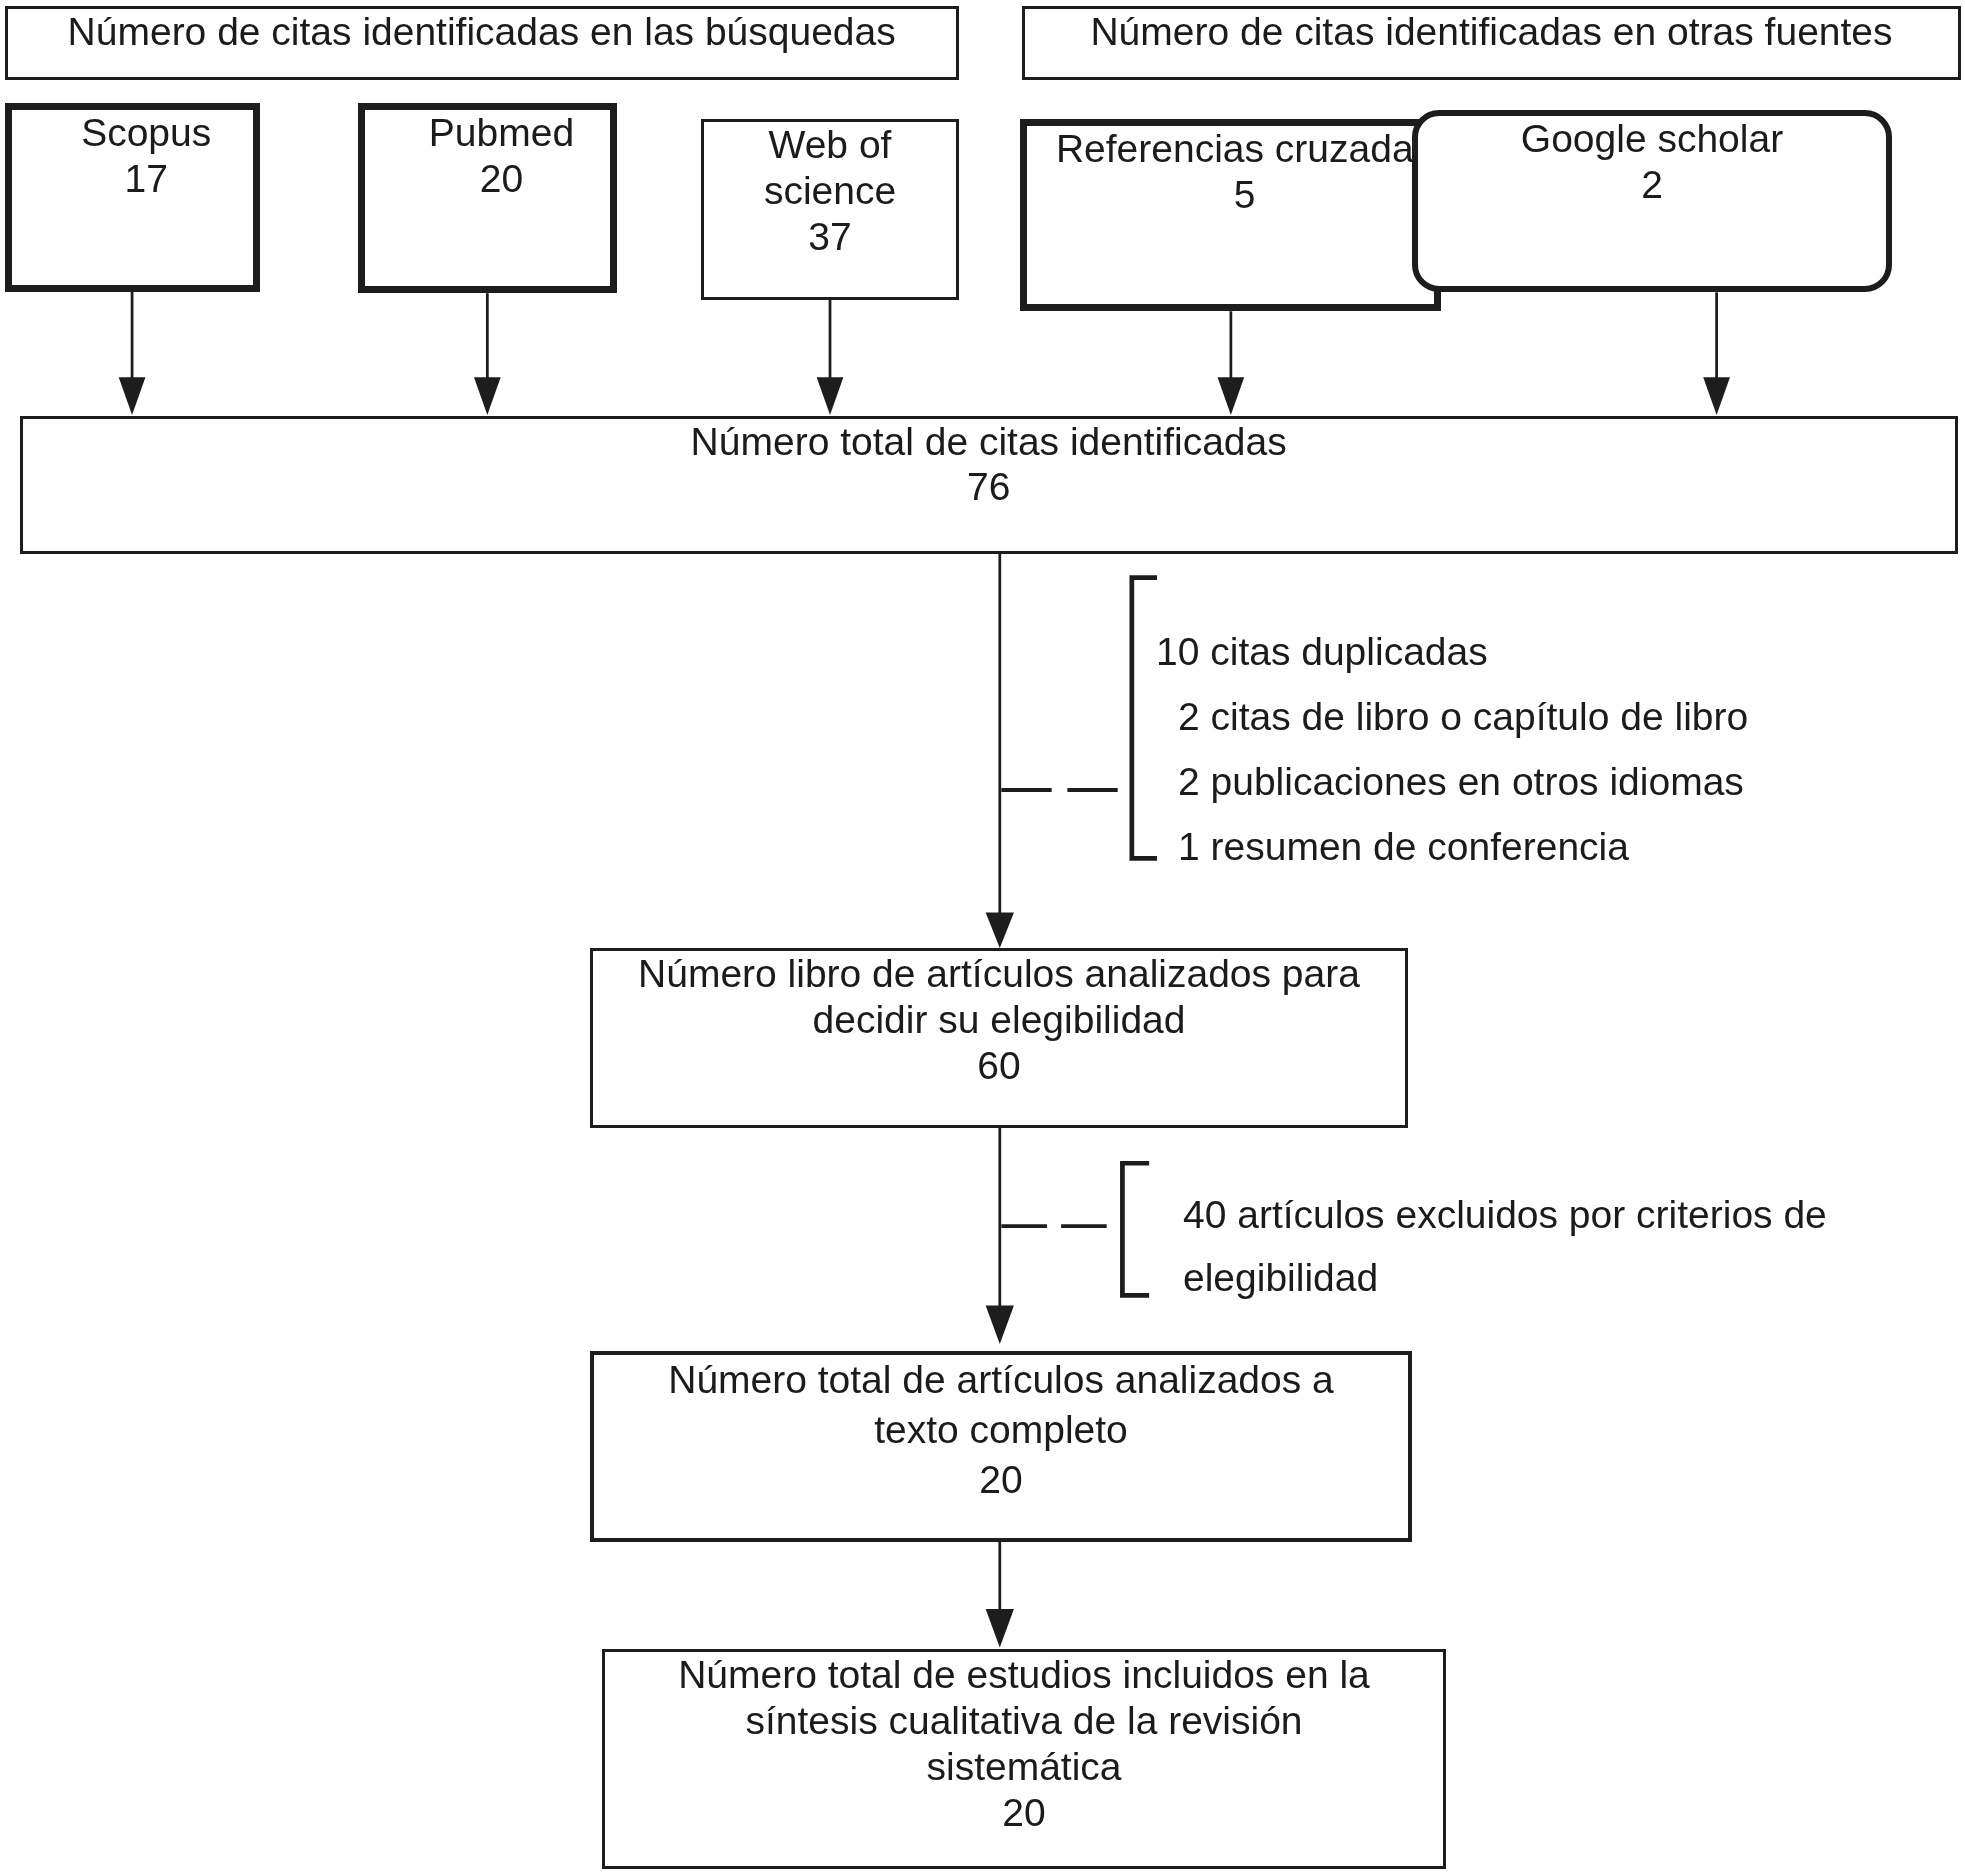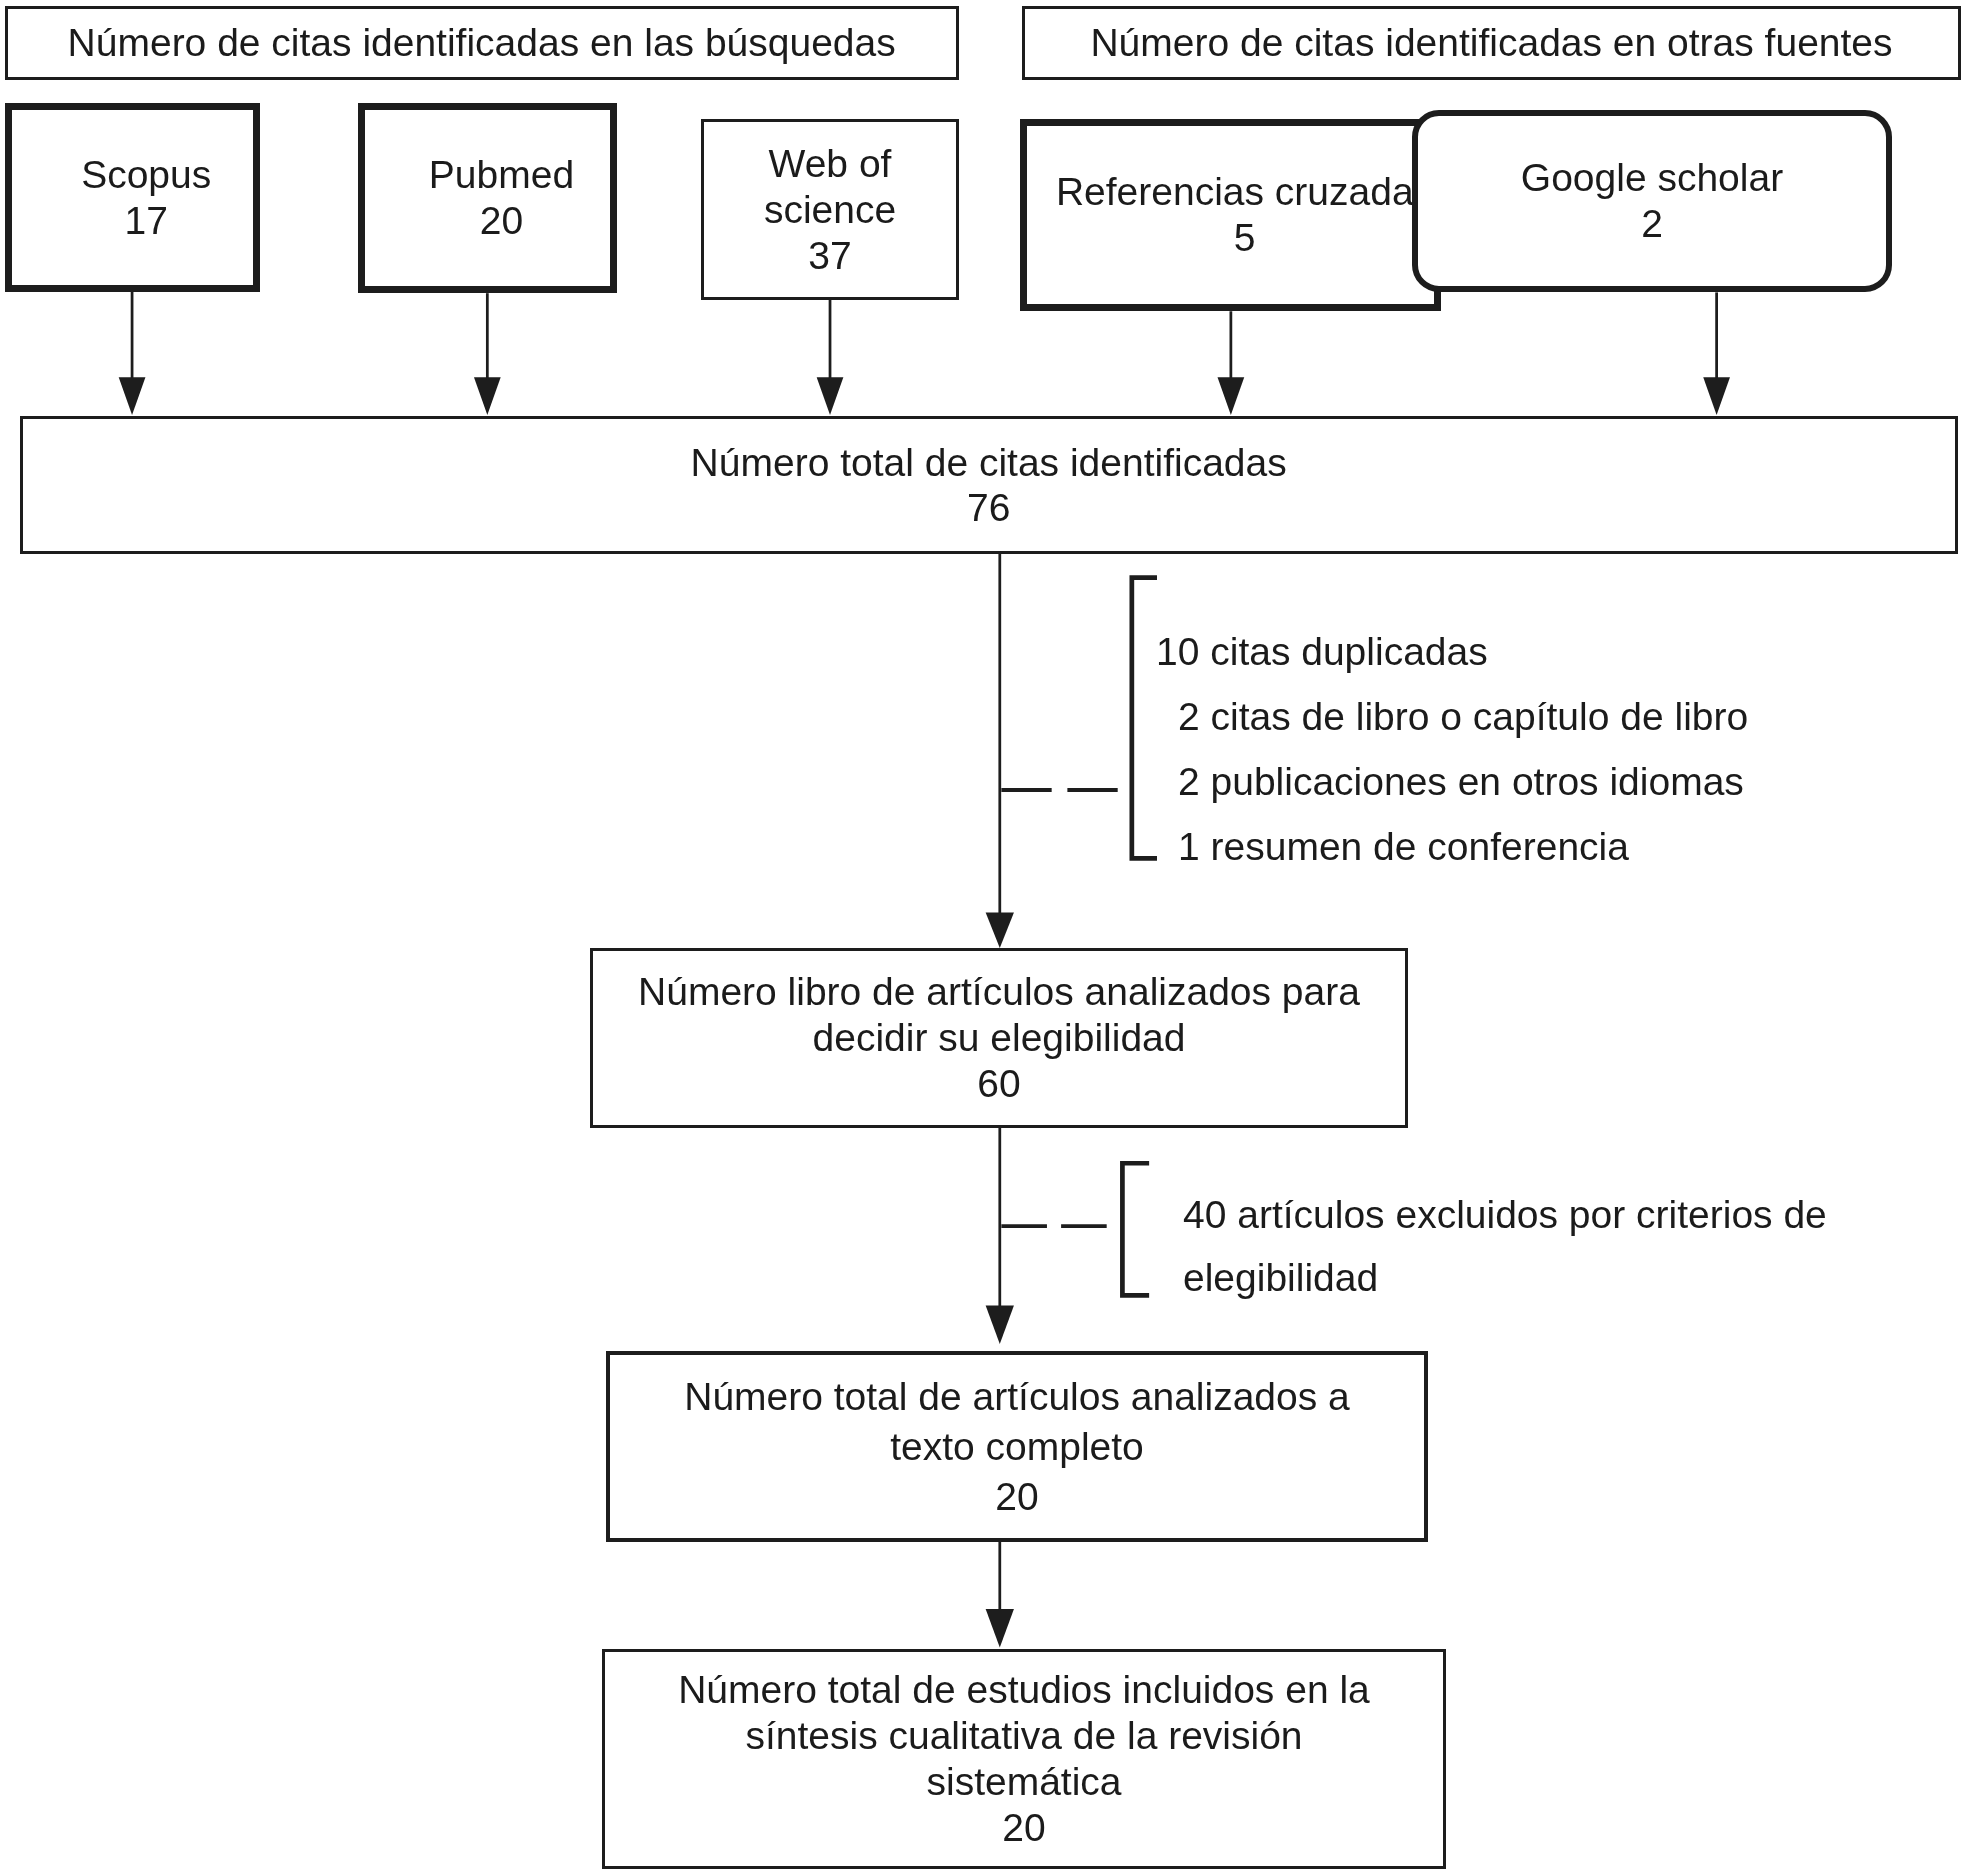--- a/index.html
+++ b/index.html
@@ -13,28 +13,27 @@
     overflow:hidden;
   }
   .box{
     position:absolute;
     box-sizing:border-box;
     border:3.1px solid #1d1d1d;
     background:#ffffff;
     display:flex;
     flex-direction:column;
     align-items:center;
-    justify-content:center;
     text-align:center;
     font-size:39px;
     line-height:46px;
   }
   .bw9{border-width:7px;padding-left:28px;}
   .bw8{border-width:6.3px;}
-  .bw6{border-width:4.7px;margin-left:16px;}
+  .bw6{border-width:4.7px;}
   .bw5{border-width:3.9px;}
   .header-box{font-size:39px;}
   .src-name{white-space:pre-line;}
   .svg-layer{
     position:absolute;
     left:0;top:0;
     width:1965px;height:1873px;
     pointer-events:none;
   }
   .ann{

